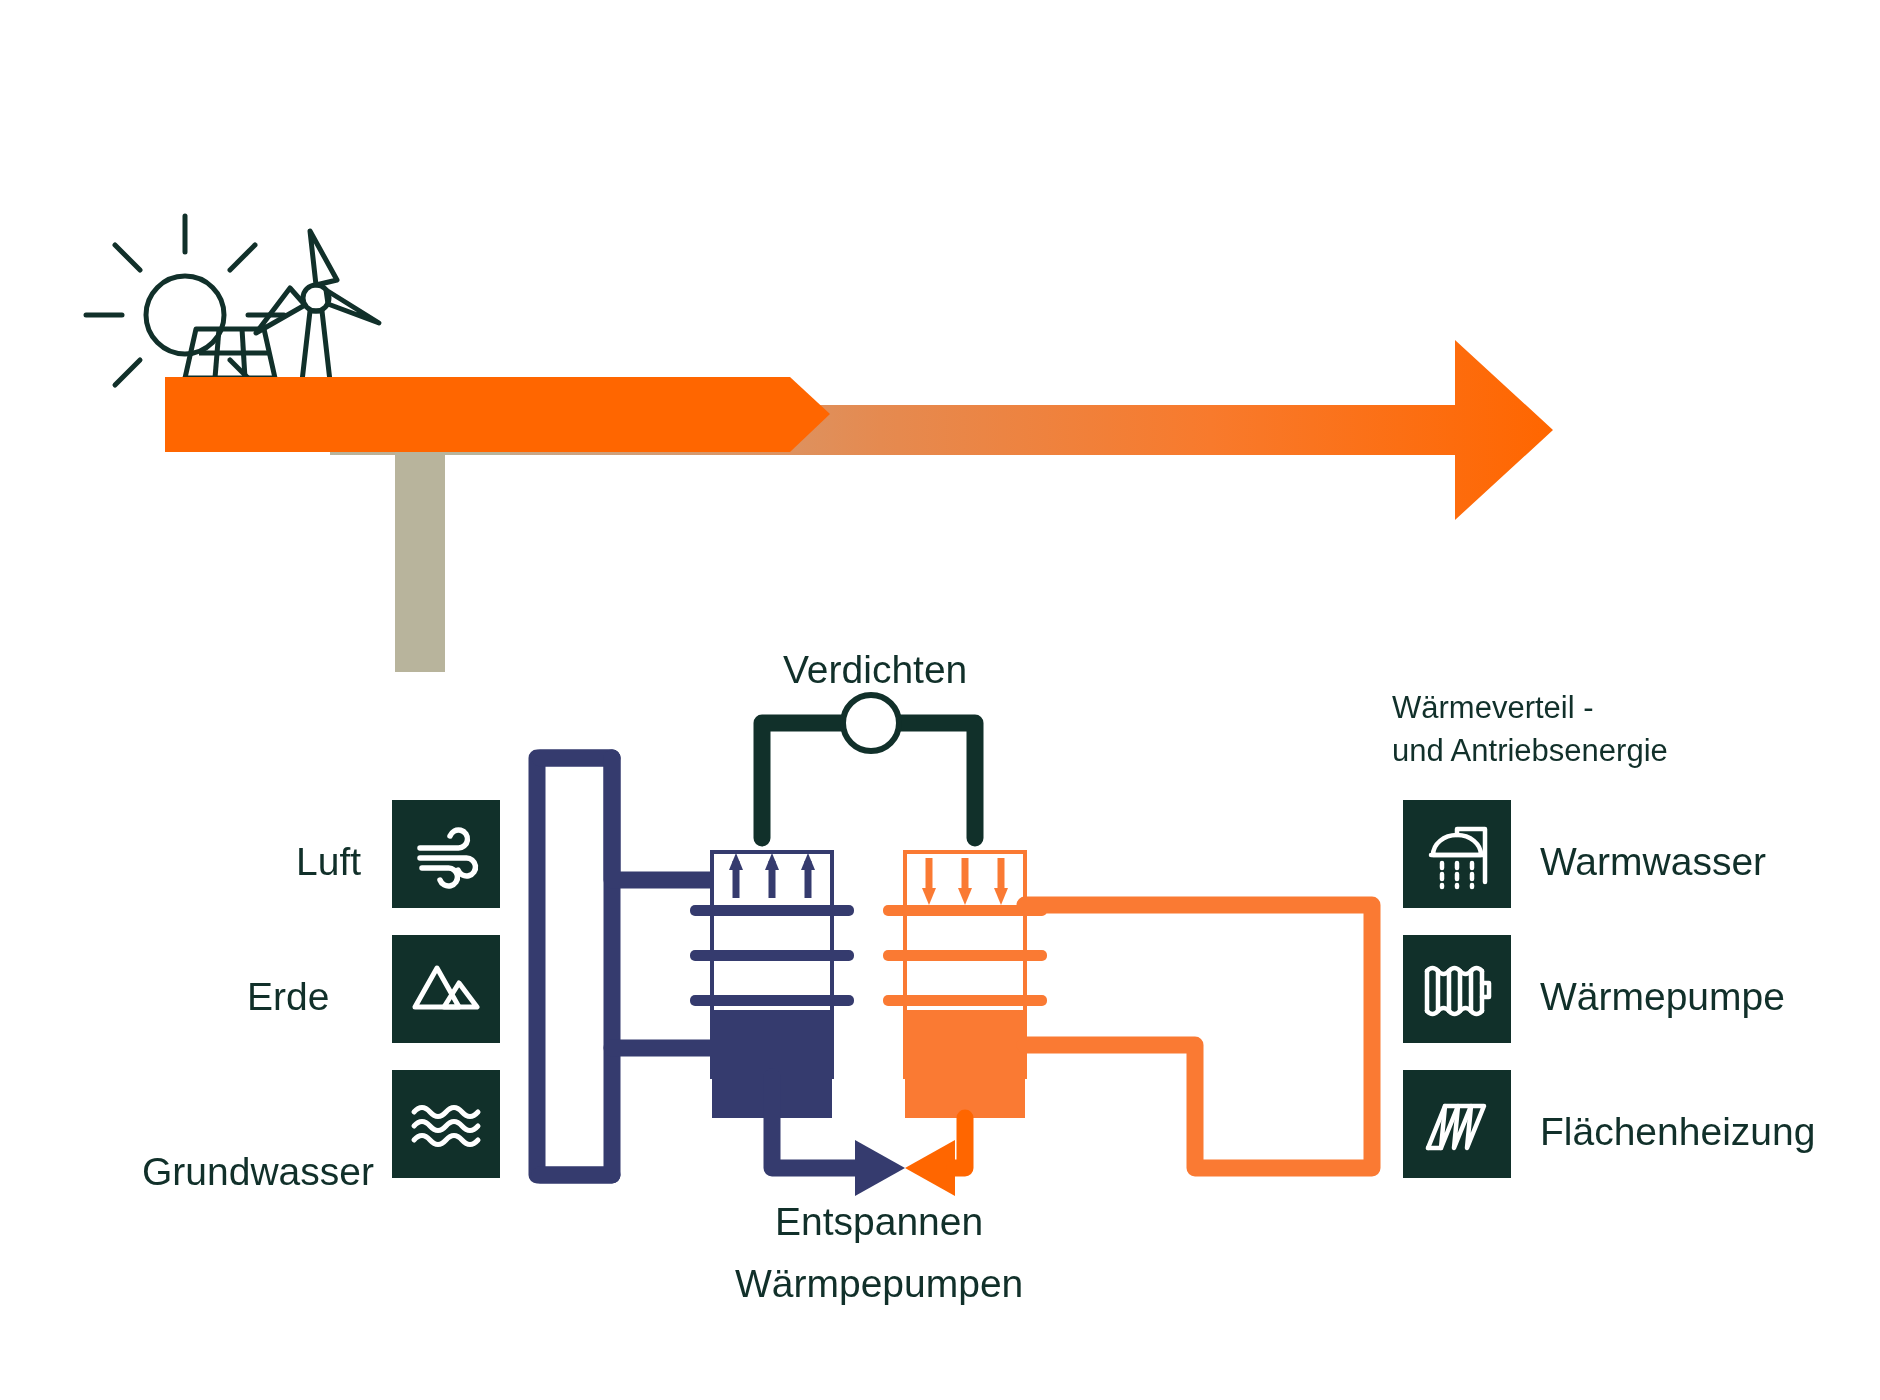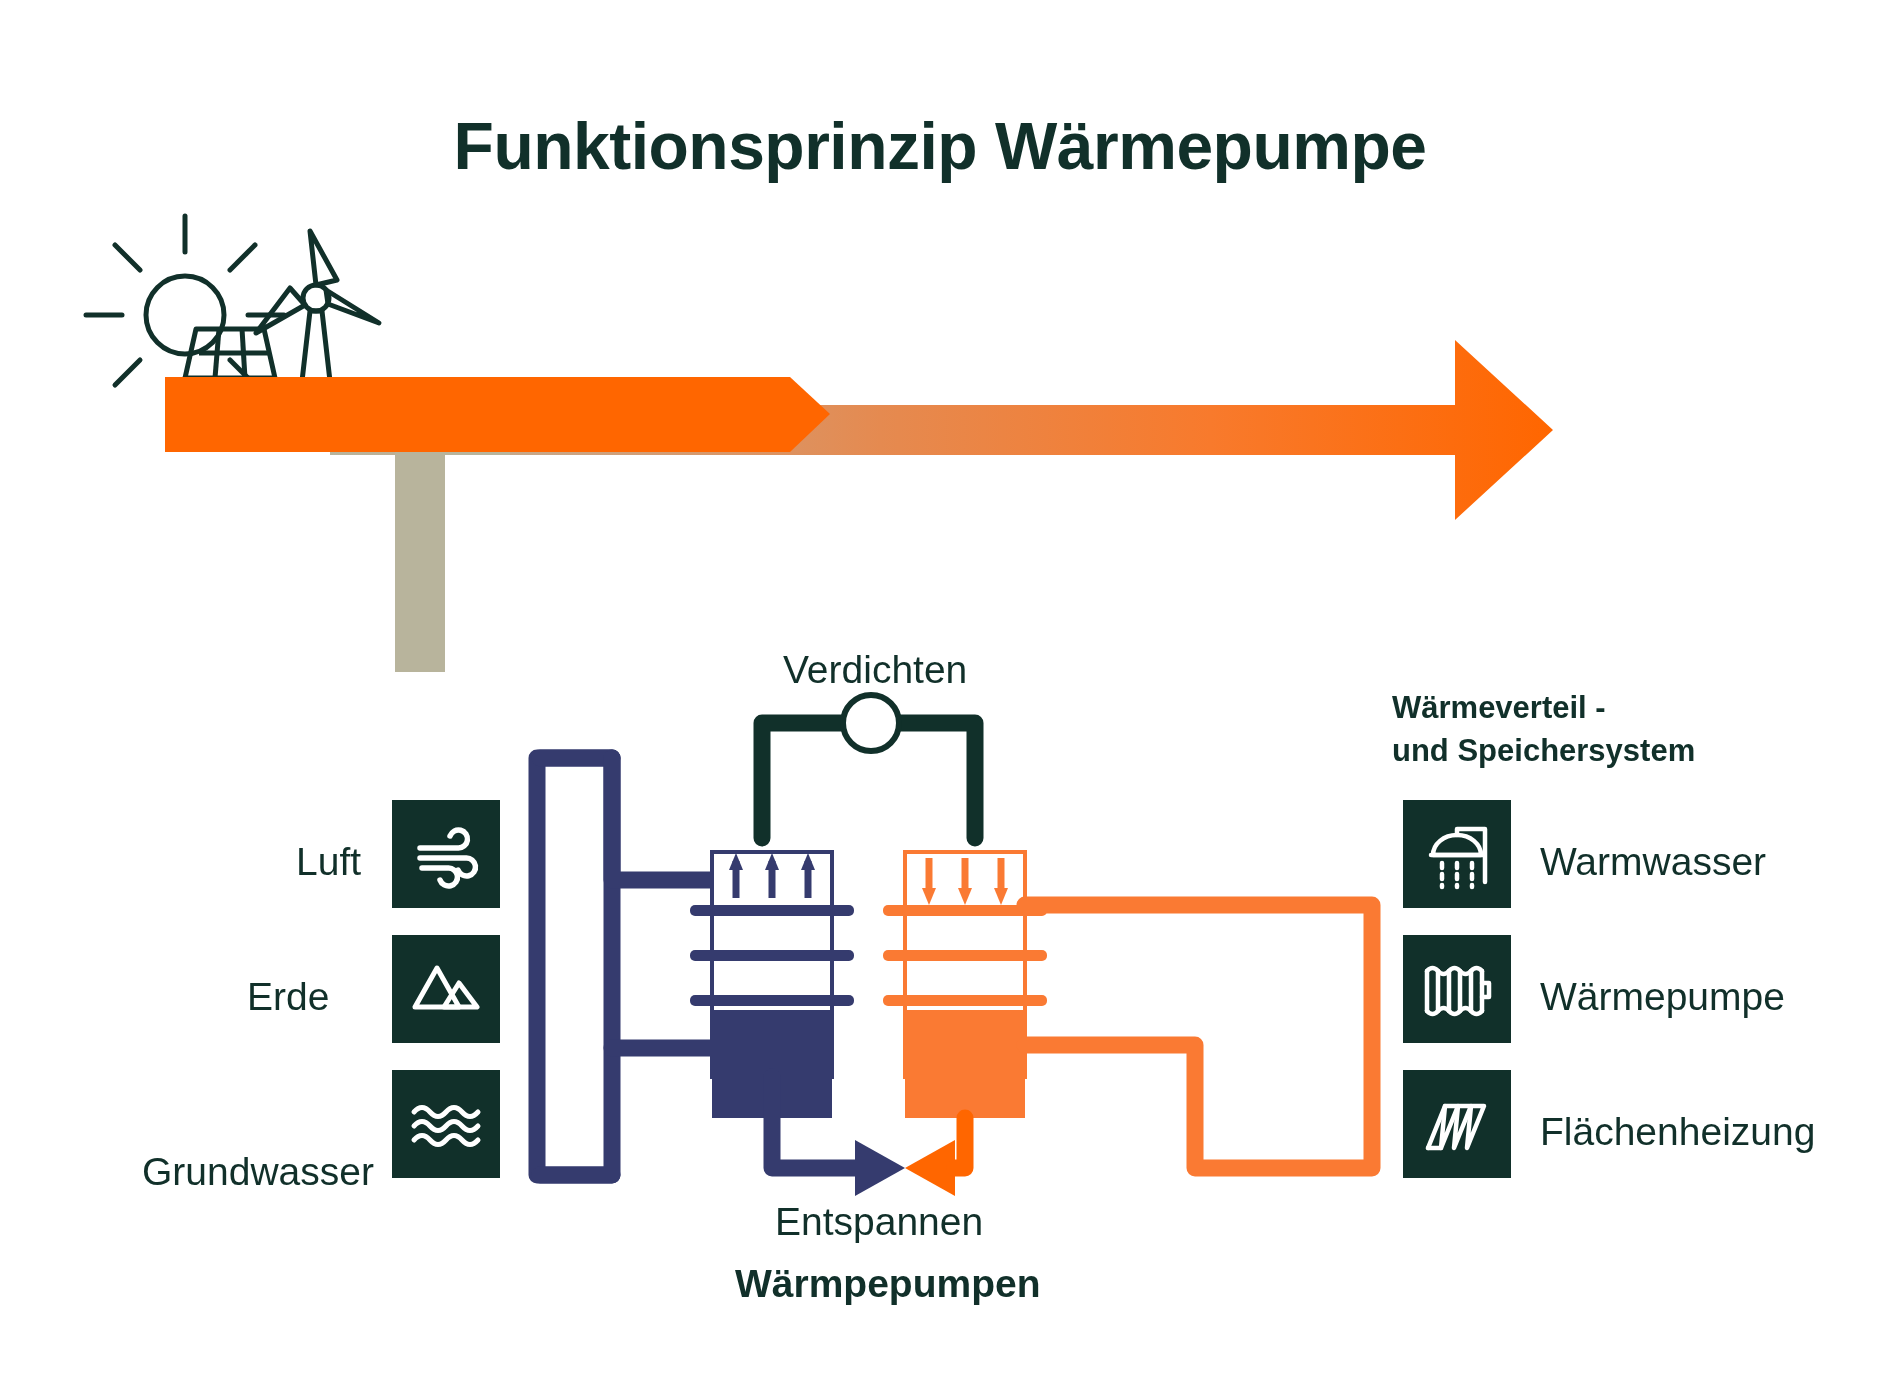--- a/index.html
+++ b/index.html
@@ -14,33 +14,32 @@
     position:absolute;left:0;top:108px;width:1880px;text-align:center;
     font-size:66px;font-weight:bold;letter-spacing:-0.5px;color:#11302a;
     white-space:nowrap;
   }
   svg.layer{position:absolute;left:0;top:0;width:1880px;height:1400px;overflow:visible;}
 
   .lbl{position:absolute;color:#11302a;white-space:nowrap;}
   .lbl-white{color:#ffffff;}
   .sz31{font-size:31px;}
   .sz33{font-size:39px;}
-  .bold{font-weight:bold;}
+  .bold{font-weight:normal;}
 
   .tile{
     position:absolute;width:108px;height:108px;background:#11302a;
   }
   .tile svg{position:absolute;left:0;top:0;width:108px;height:108px;}
 </style>
 </head>
 <body>
 
 <div id="stage">
 
-  <div id="title">Funktionsprinzip Wärmepumpe</div>
 
   <svg class="layer">
     <defs>
       <linearGradient id="bigArrowGrad" x1="0" y1="0" x2="1" y2="0">
         <stop offset="0%" stop-color="#b8b49c"></stop>
         <stop offset="18%" stop-color="#c9a585"></stop>
         <stop offset="45%" stop-color="#e58a50"></stop>
         <stop offset="72%" stop-color="#f87a2c"></stop>
         <stop offset="100%" stop-color="#ff6600"></stop>
       </linearGradient>
@@ -173,21 +172,21 @@
     <svg viewBox="0 0 108 108">
       <g stroke="#ffffff" stroke-width="5" fill="none" stroke-linecap="round">
         <path d="M 22 42 q 8 -9 16 0 q 8 9 16 0 q 8 -9 16 0 q 8 9 16 0"></path>
         <path d="M 22 56 q 8 -9 16 0 q 8 9 16 0 q 8 -9 16 0 q 8 9 16 0"></path>
         <path d="M 22 70 q 8 -9 16 0 q 8 9 16 0 q 8 -9 16 0 q 8 9 16 0"></path>
       </g>
     </svg>
   </div>
 
   <div class="lbl sz31 bold" style="left:1392px;top:690px;">Wärmeverteil -</div>
-  <div class="lbl sz31 bold" style="left:1392px;top:733px;">und Speichersystem</div>
+  <div class="lbl sz31 bold" style="left:1392px;top:733px;">und Antriebsenergie</div>
 
   <div class="tile" style="left:1403px;top:800px;">
     <svg viewBox="0 0 108 108">
       <g stroke="#ffffff" stroke-width="4.5" fill="none" stroke-linecap="round" stroke-linejoin="round">
         <path d="M 30 55 a 24 20 0 0 1 48 0 Z"></path>
         <path d="M 28 55 L 80 55"></path>
         <path d="M 54 35 L 54 29 L 82 29 L 82 82"></path>
         <g stroke-dasharray="5 6">
           <line x1="39" y1="63" x2="39" y2="87"></line>
           <line x1="54" y1="63" x2="54" y2="87"></line>

